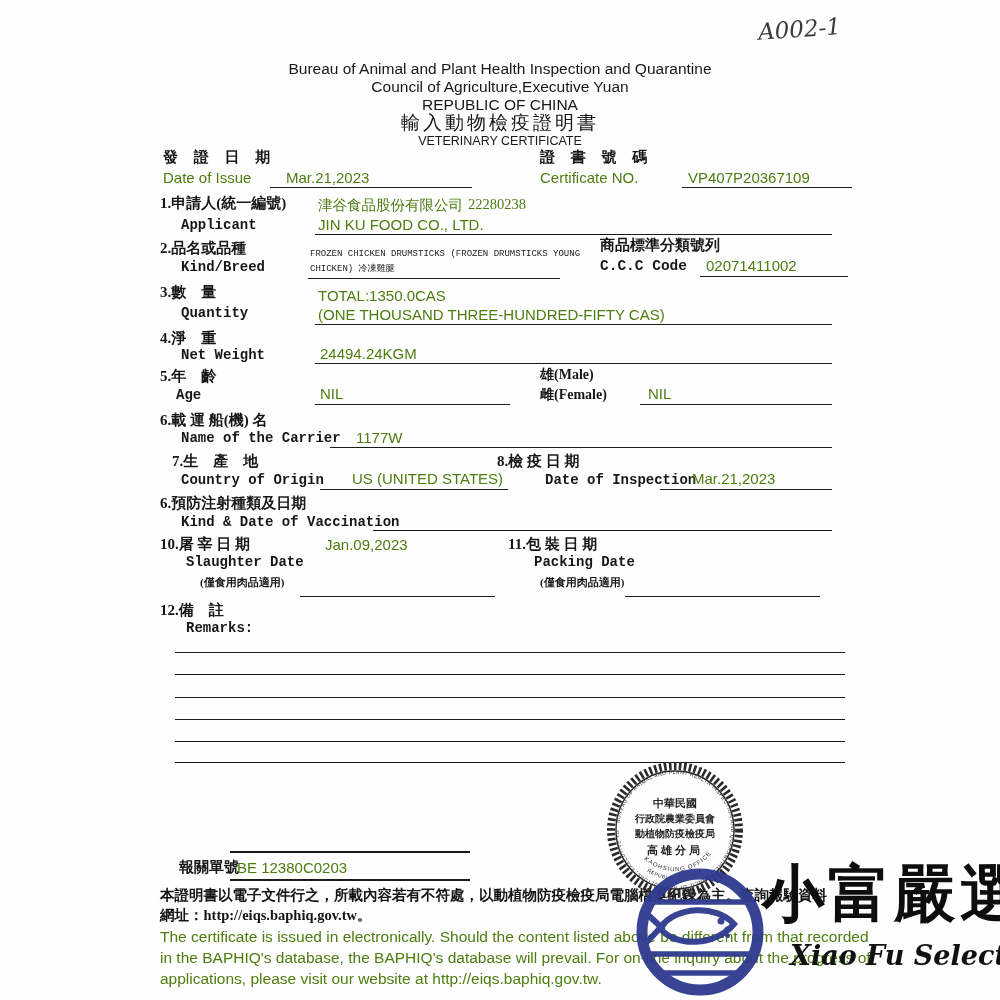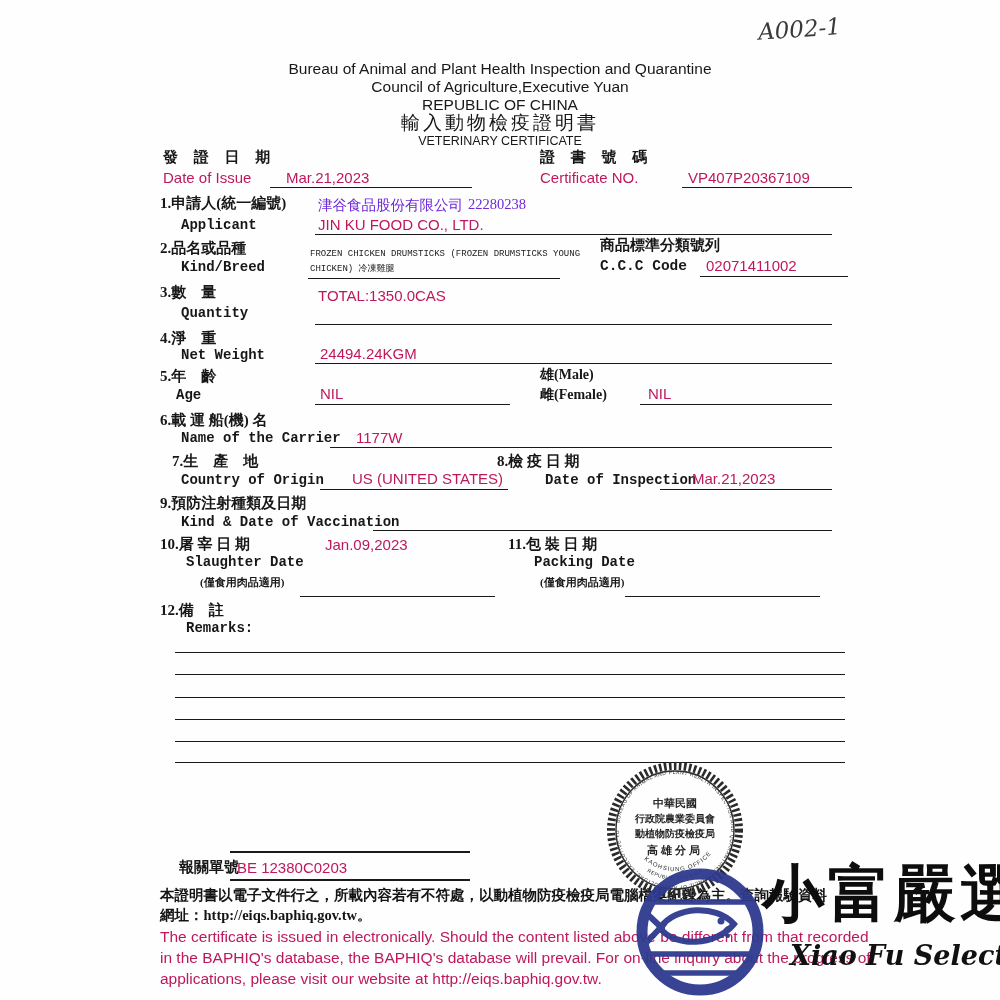--- a/index.html
+++ b/index.html
@@ -1,22 +1,22 @@
 <!DOCTYPE html>
 <html><head>
 <meta charset="utf-8">
 <style>
   html,body{margin:0;padding:0;background:#fff;}
   .page{position:relative;width:1000px;height:1000px;background:#fefefe;overflow:hidden;
         font-family:"Liberation Sans",sans-serif;color:#1c1c1c;}
   .abs{position:absolute;white-space:nowrap;}
   .zh{font-family:"Liberation Serif","DejaVu Serif",serif;font-weight:700;font-size:15px;color:#171717;}
-  .zhr{font-family:"Liberation Serif","DejaVu Serif",serif;font-weight:400;font-size:14.5px;color:#6d28d9;}
+  .zhr{font-family:"Liberation Serif","DejaVu Serif",serif;font-weight:400;font-size:14.5px;color:#4d7c0f;}
   .mono{font-family:"Liberation Mono","DejaVu Sans Mono",monospace;font-weight:700;font-size:14px;color:#171717;}
-  .val{font-family:"Liberation Sans",sans-serif;font-size:15px;color:#be185d;}
+  .val{font-family:"Liberation Sans",sans-serif;font-size:15px;color:#4d7c0f;}
   .small-mono{font-family:"Liberation Mono","DejaVu Sans Mono",monospace;font-size:9px;font-weight:400;color:#222;text-align:center;}
   .line{position:absolute;height:0;border-bottom:1.6px solid #1a1a1a;}
   .center{left:0;right:0;text-align:center;}
   .hdr-zh{font-family:"Liberation Serif","DejaVu Serif",serif;font-size:23px;letter-spacing:3px;color:#151515;}
   .hdr-en{font-size:15.5px;color:#181818;}
   .hand{font-family:"DejaVu Serif",serif;font-style:italic;font-size:23px;color:#3a3a3a;transform:rotate(-4deg);}
   .note-zh{font-family:"Liberation Serif","DejaVu Serif",serif;font-weight:700;font-size:11px;color:#171717;}
   .foot-zh{font-family:"Liberation Serif","DejaVu Serif",serif;font-weight:700;font-size:14.5px;color:#141414;}
   .brand-zh{font-family:"Liberation Serif","DejaVu Serif",serif;font-weight:700;font-size:62px;letter-spacing:4px;color:#0d0d0d;}
   .brand-en{font-family:"DejaVu Serif",serif;font-weight:700;font-style:italic;font-size:27px;color:#111;}
@@ -58,20 +58,21 @@
   <div class="line" style="left:308px;top:278px;width:252px;"></div>
 
   <div class="abs zh" style="left:600px;top:236px;">商品標準分類號列</div>
   <div class="abs mono" style="left:600px;top:258px;font-size:14.5px;">C.C.C Code</div>
   <div class="abs val" style="left:706px;top:257px;">02071411002</div>
   <div class="line" style="left:700px;top:276px;width:148px;"></div>
 
   <div class="abs zh" style="left:160px;top:283px;">3.數　量</div>
   <div class="abs val" style="left:318px;top:287px;">TOTAL:1350.0CAS</div>
   <div class="abs mono" style="left:181px;top:305px;">Quantity</div>
+  <div class="abs val" style="left:318px;top:306px;">(ONE THOUSAND THREE-HUNDRED-FIFTY CAS)</div>
   <div class="line" style="left:315px;top:324px;width:517px;"></div>
 
   <div class="abs zh" style="left:160px;top:329px;">4.淨　重</div>
   <div class="abs mono" style="left:181px;top:347px;">Net Weight</div>
   <div class="abs val" style="left:320px;top:345px;">24494.24KGM</div>
   <div class="line" style="left:315px;top:363px;width:517px;"></div>
 
   <div class="abs zh" style="left:160px;top:367px;">5.年　齡</div>
   <div class="abs mono" style="left:176px;top:387px;">Age</div>
   <div class="abs val" style="left:320px;top:385px;">NIL</div>
@@ -88,21 +89,21 @@
 
   <div class="abs zh" style="left:172px;top:452px;">7.生　產　地</div>
   <div class="abs mono" style="left:181px;top:472px;">Country of Origin</div>
   <div class="abs val" style="left:352px;top:470px;">US (UNITED STATES)</div>
   <div class="line" style="left:320px;top:489px;width:188px;"></div>
   <div class="abs zh" style="left:497px;top:452px;">8.檢 疫 日 期</div>
   <div class="abs mono" style="left:513px;top:472px;padding-left:32px;">Date of Inspection</div>
   <div class="abs val" style="left:692px;top:470px;">Mar.21,2023</div>
   <div class="line" style="left:660px;top:489px;width:172px;"></div>
 
-  <div class="abs zh" style="left:160px;top:494px;">9.預防注射種類及日期</div>
+  <div class="abs zh" style="left:160px;top:494px;">6.預防注射種類及日期</div>
   <div class="abs mono" style="left:181px;top:514px;">Kind &amp; Date of Vaccination</div>
   <div class="line" style="left:373px;top:530px;width:459px;"></div>
 
   <div class="abs zh" style="left:160px;top:535px;">10.屠 宰 日 期</div>
   <div class="abs val" style="left:325px;top:536px;">Jan.09,2023</div>
   <div class="abs mono" style="left:186px;top:554px;">Slaughter Date</div>
   <div class="abs note-zh" style="left:200px;top:575px;">(僅食用肉品適用)</div>
   <div class="line" style="left:300px;top:596px;width:195px;"></div>
   <div class="abs zh" style="left:508px;top:535px;">11.包 裝 日 期</div>
   <div class="abs mono" style="left:534px;top:554px;">Packing Date</div>

